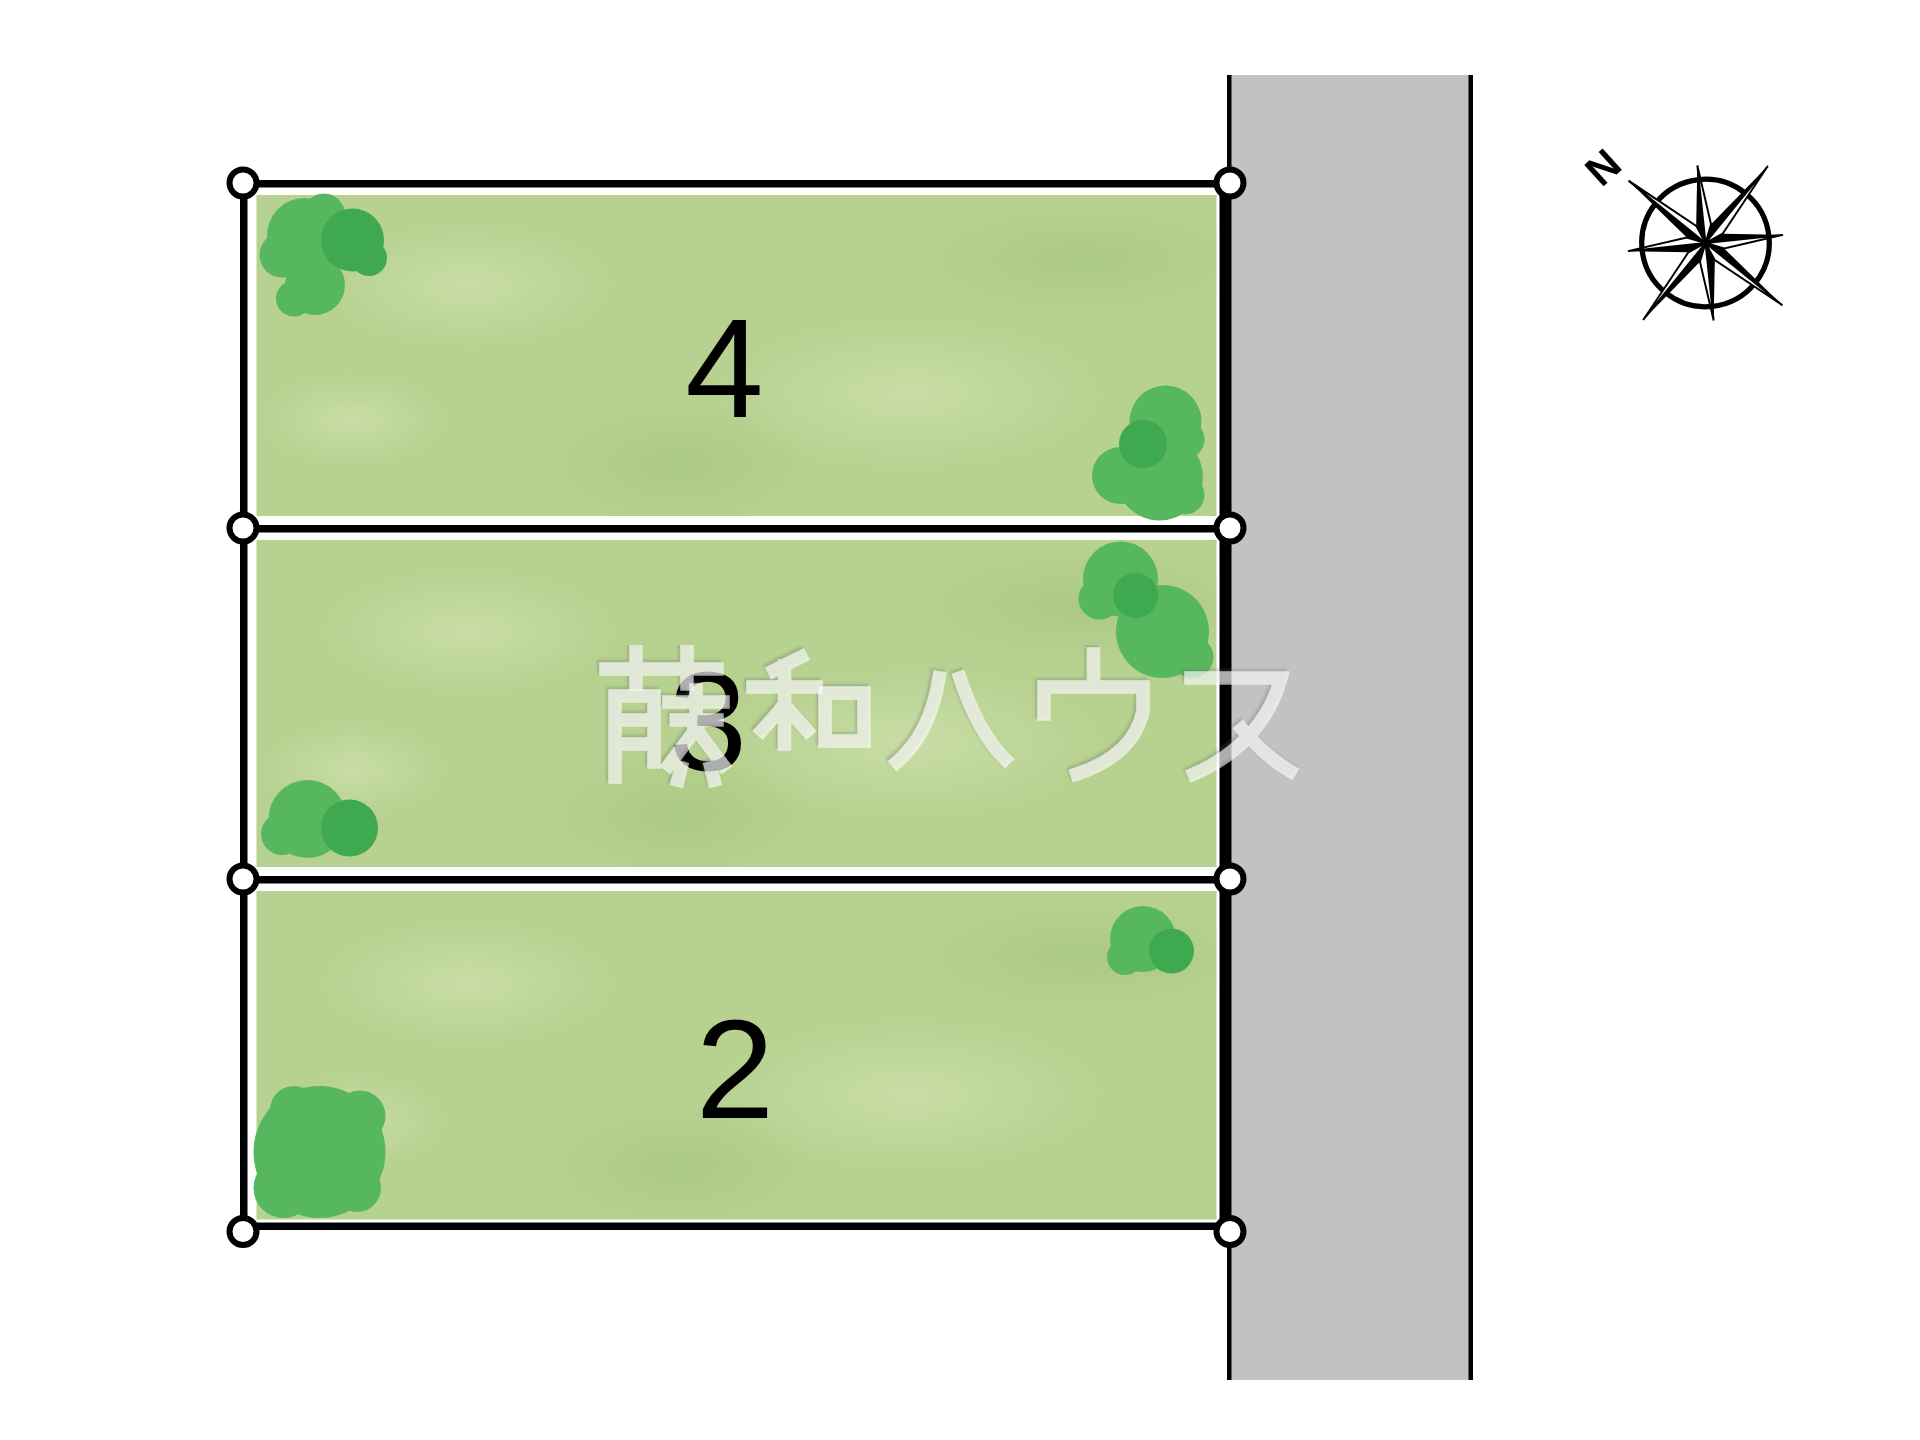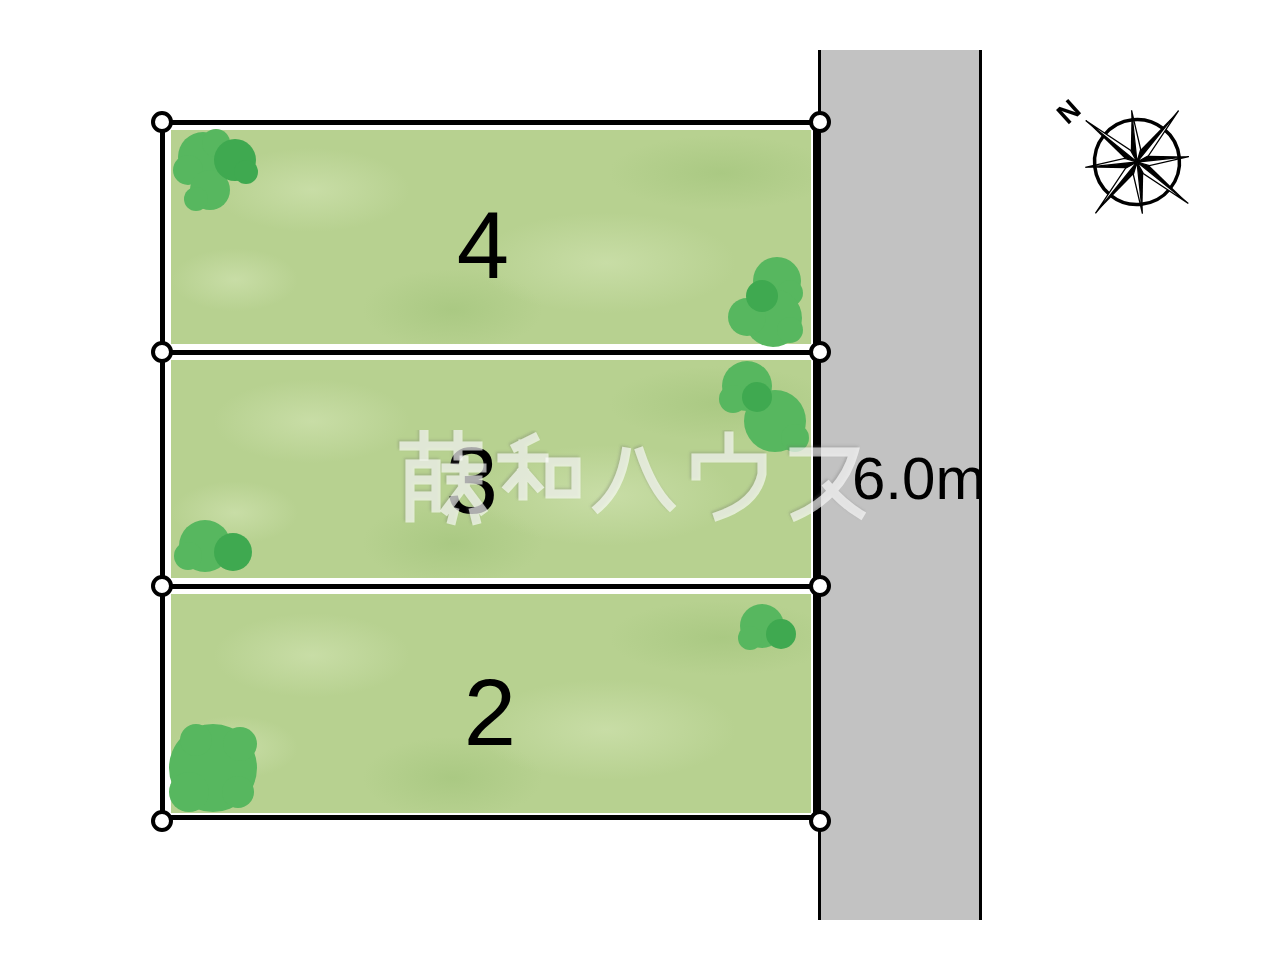--- a/index.html
+++ b/index.html
@@ -68,21 +68,20 @@
     font-size:28px;font-weight:bold;color:#000;
     transform:rotate(-42deg);
   }
 </style>
 </head>
 <body>
 
 <div class="canvas">
 
   <div class="road"></div>
-  <div class="road-label">6.0m</div>
 
   <div class="plot p4"></div>
   <div class="plot p3"></div>
   <div class="plot p2"></div>
 
   <svg class="trees-svg" width="1280" height="960" viewBox="0 0 1280 960">
 
     <g>
       <circle class="tree-light" cx="203" cy="157" r="25"></circle>
       <circle class="tree-light" cx="188" cy="170" r="15"></circle>

